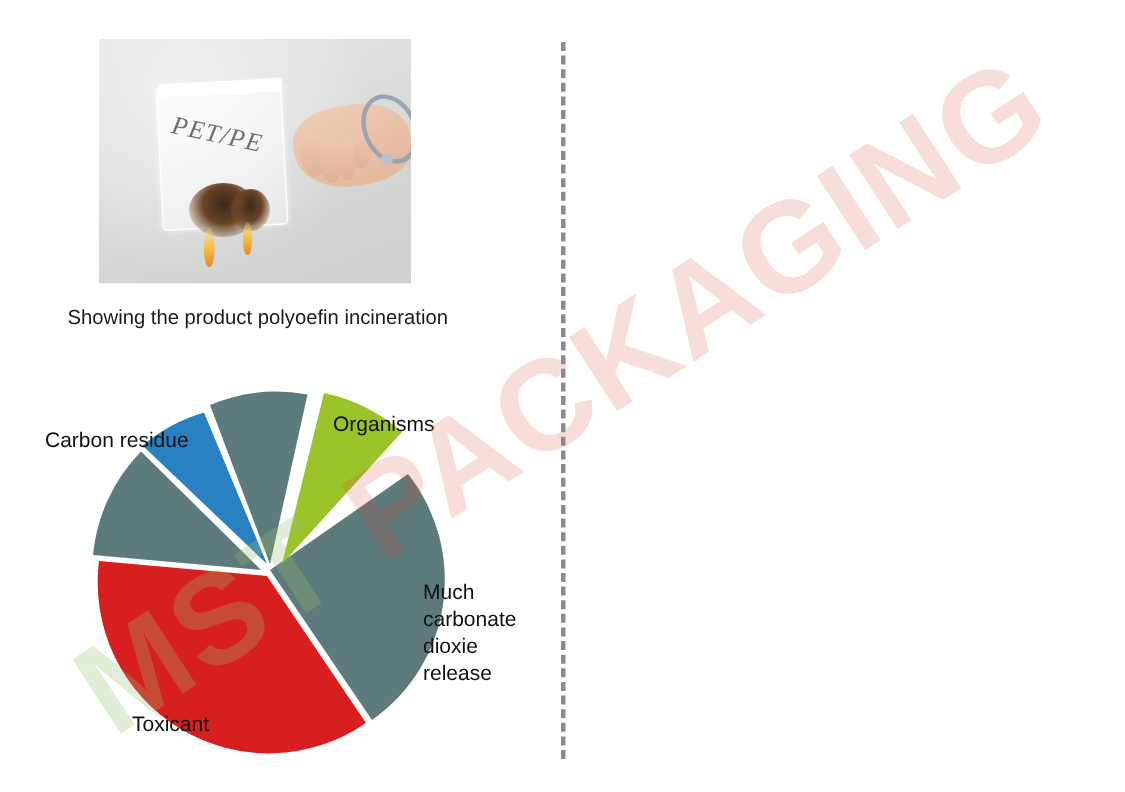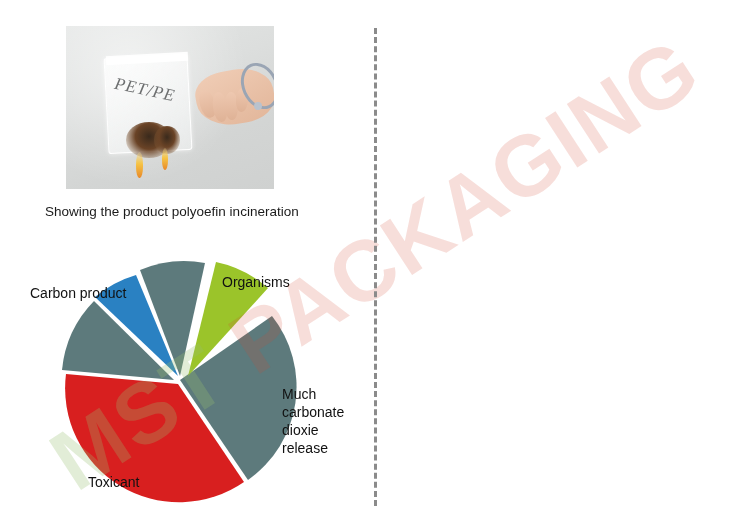--- a/index.html
+++ b/index.html
@@ -195,21 +195,21 @@
           <path fill="#2a81c2" d="M 158 118 L 75 39 A 114 114 0 0 1 116 17 Z"></path>
 
           <path fill="#5d7a7c" d="M 160 118 L 120 12 A 114 114 0 0 1 185 5 Z"></path>
 
           <path fill="#9bc42a" d="M 168 118 L 196 4 A 114 114 0 0 1 248 30 Z"></path>
 
           <path fill="#5d7a7c" d="M 164 122 L 203 12 A 114 114 0 0 1 255 56 Z" opacity="0"></path>
         </g>
       </svg>
 
-      <div class="plabel lb-carbon">Carbon product</div>
+      <div class="plabel lb-carbon">Carbon residue</div>
       <div class="plabel lb-org">Organisms</div>
       <div class="plabel wrap lb-much">Much carbonate dioxie release</div>
       <div class="plabel lb-tox">Toxicant</div>
     </div>
   </div>
 
   <div class="panel panel-right">
 
     
 

